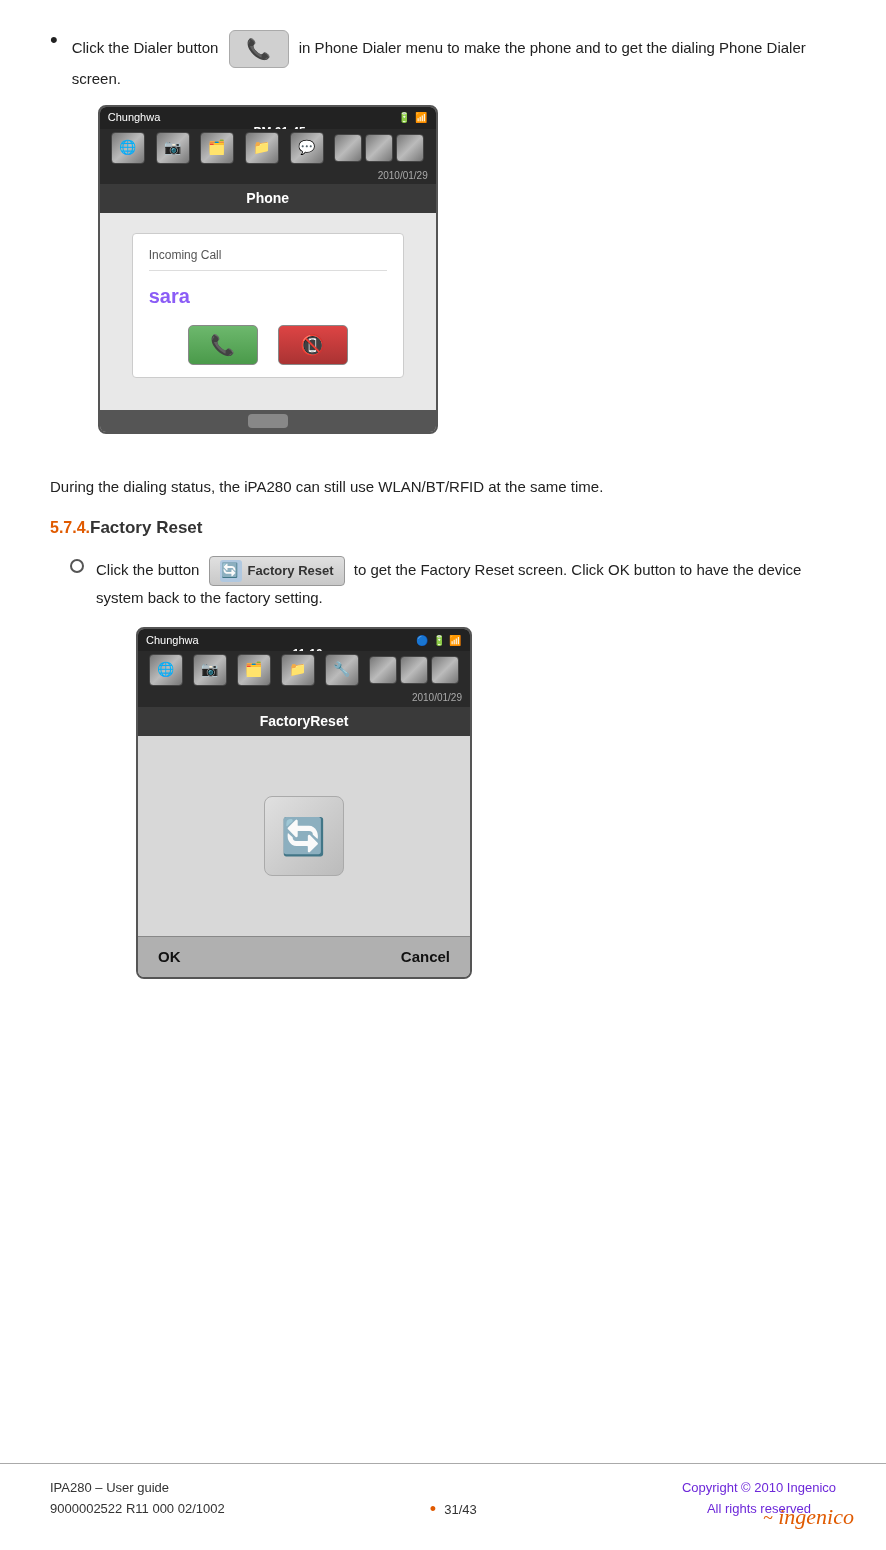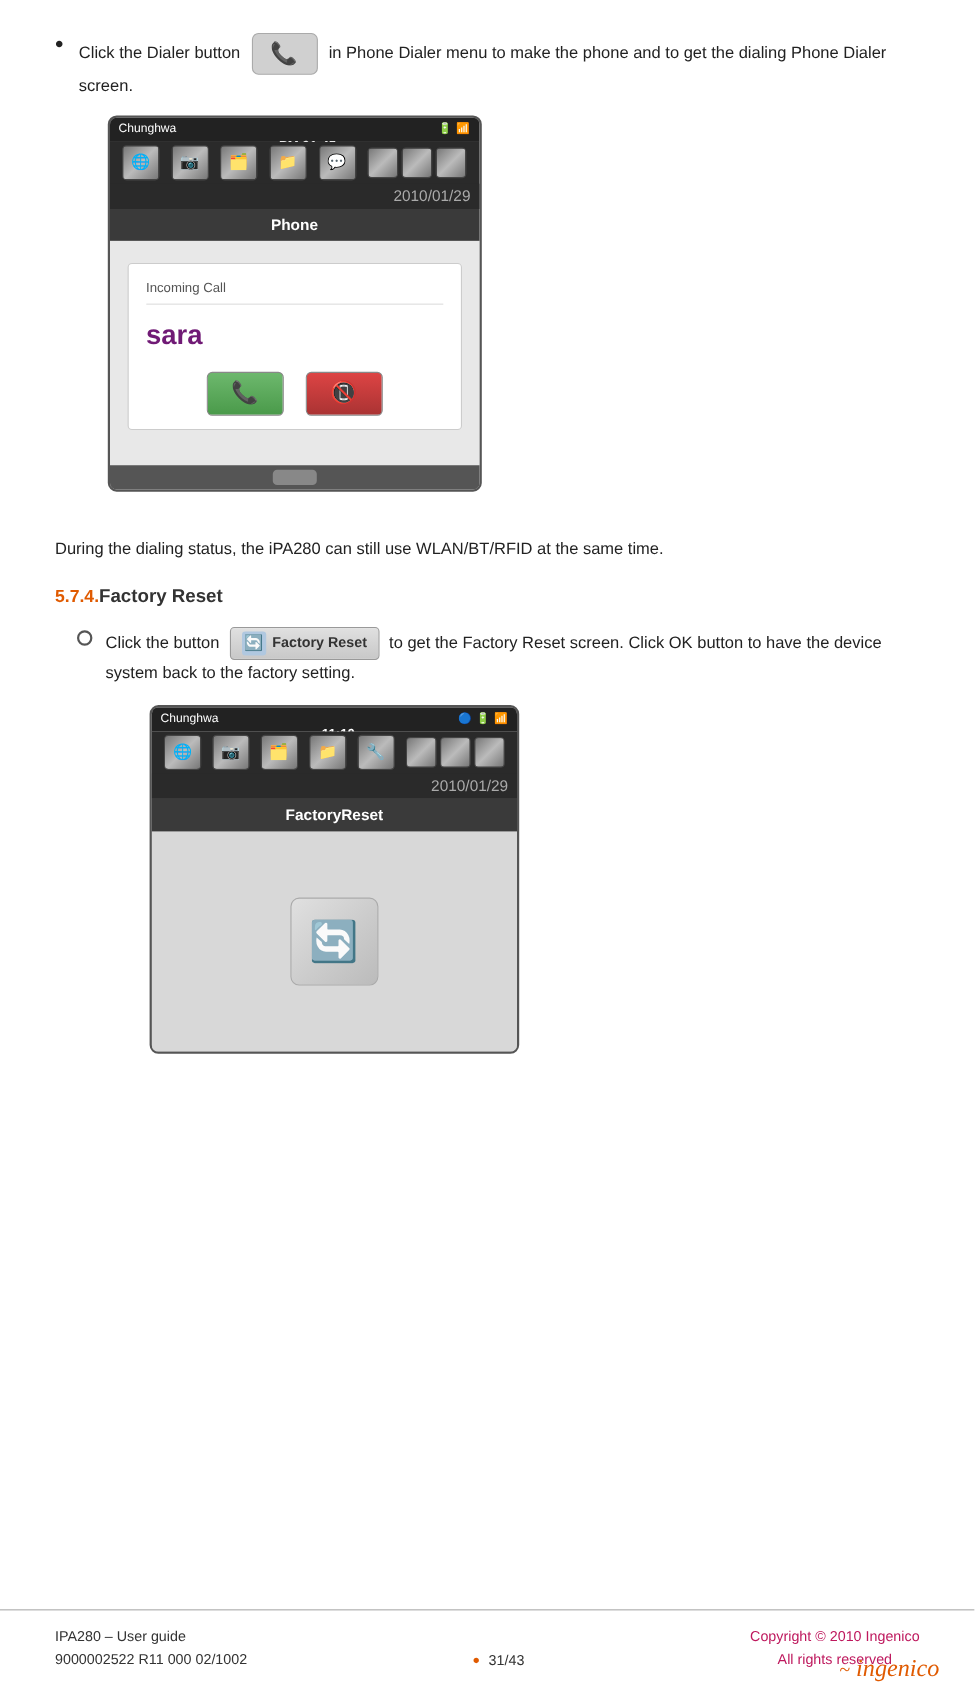--- a/index.html
+++ b/index.html
@@ -84,59 +84,59 @@
     .phone-status-bar .icons { font-size: 10px; display: flex; gap: 4px; align-items: center; }
     .phone-nav-bar-wrapper {
       background: #2a2a2a;
       position: relative;
       display: flex;
       flex-direction: column;
     }
     .phone-nav-bar-wrapper .date-row {
       text-align: right;
       color: #aaa;
-      font-size: 14px;
+      font-size: 10px;
       padding: 1px 8px;
       background: #2a2a2a;
     }
 
     .phone-screen-title {
       background: #3a3a3a;
       color: #fff;
       text-align: center;
       padding: 4px;
       font-size: 14px;
       font-weight: bold;
     }
 
     .phone-screen-body {
       background: #e8e8e8;
-      padding: 20px 16px;
+      padding: 20px 32px;
       min-height: 180px;
     }
 
     
     .incoming-call-box {
       background: #fff;
       border: 1px solid #ccc;
       border-radius: 4px;
       padding: 12px 16px;
       margin-bottom: 12px;
     }
     .incoming-call-label {
       color: #555;
       font-size: 12px;
       border-bottom: 1px solid #ddd;
       padding-bottom: 6px;
       margin-bottom: 10px;
     }
     .incoming-caller {
-      font-size: 25px;
+      font-size: 20px;
       font-weight: bold;
-      color: #701a75;
+      color: #8b5cf6;
       margin-bottom: 14px;
     }
     .call-buttons {
       display: flex;
       gap: 20px;
       justify-content: center;
     }
     .call-btn {
       width: 70px;
       height: 40px;
@@ -305,21 +305,21 @@
       font-size: 13px;
       color: #333;
     }
     .footer-dot {
       color: #e05a00;
       font-size: 18px;
     }
     .footer-right {
       font-size: 13px;
       line-height: 1.6;
-      color: #be185d;
+      color: #6d28d9;
       text-align: center;
     }
 
     
     .ingenico-logo {
       position: absolute;
       bottom: 20px;
       right: 32px;
       font-size: 22px;
       font-style: italic;
@@ -471,20 +471,24 @@
           </div>
           <div class="date-row">2010/01/29</div>
         </div>
 
         <div class="phone-screen-title">FactoryReset</div>
 
         <div class="phone-screen-body-fr">
           <div class="fr-icon-box">🔄</div>
         </div>
 
+        <div class="phone-ok-cancel-bar">
+          <span class="ok-cancel-btn">OK</span>
+          <span class="ok-cancel-btn">Cancel</span>
+        </div>
       </div>
       
     </div>
   </div>
 
 </div>
 
 <div class="page-footer">
   <div class="footer-left">
     <div>IPA280 – User guide</div>

